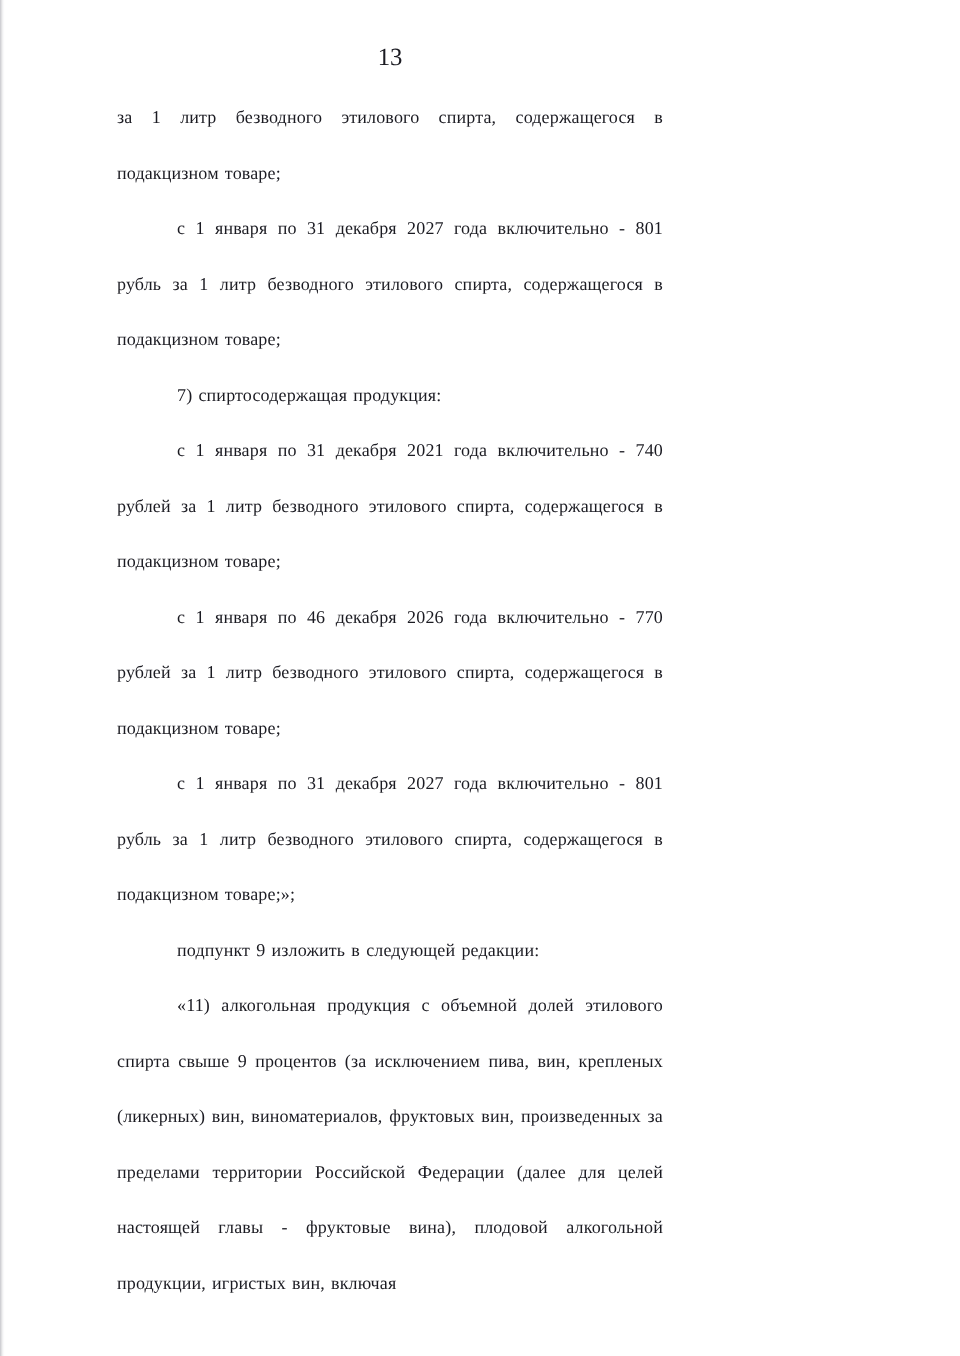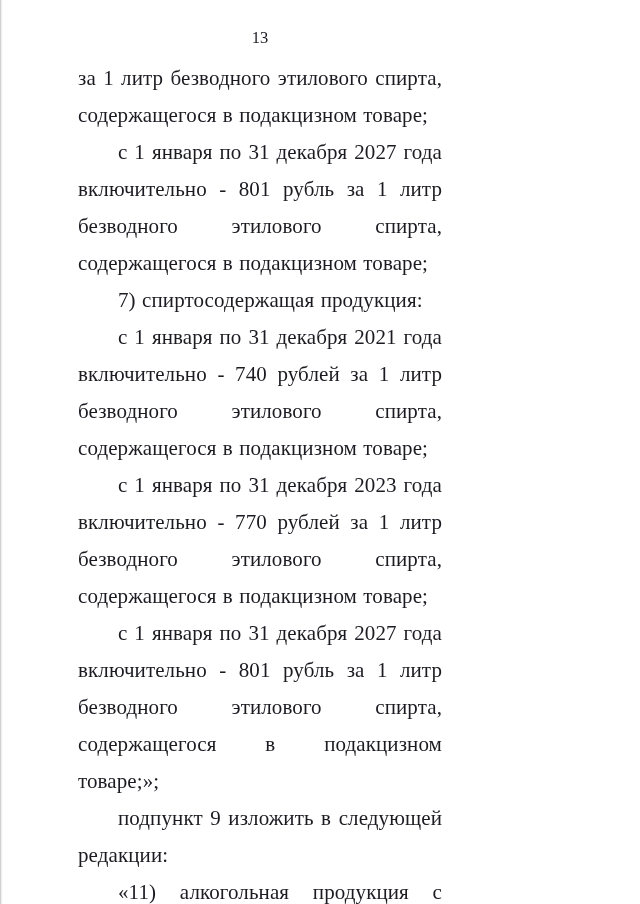--- a/index.html
+++ b/index.html
@@ -28,21 +28,21 @@
       text-align: center;
       font-size: 16.5px;
       margin: 0 0 10px 0;
       line-height: 24px;
     }
     .content {
       margin-top: 8px;
     }
     .para {
       margin: 0;
-      font-size: 21px;
+      font-size: 12px;
       line-height: 37px;
       text-align: justify;
       text-justify: inter-word;
       word-spacing: 1px;
       letter-spacing: 0.1px;
     }
     .para.indent {
       text-indent: 40px;
     }
     .para.no-indent {
@@ -57,21 +57,21 @@
 
   <div class="content">
     <p class="para no-indent">за 1 литр безводного этилового спирта, содержащегося в подакцизном товаре;</p>
 
     <p class="para indent">с 1 января по 31 декабря 2027 года включительно - 801 рубль за 1 литр безводного этилового спирта, содержащегося в подакцизном товаре;</p>
 
     <p class="para indent">7) спиртосодержащая продукция:</p>
 
     <p class="para indent">с 1 января по 31 декабря 2021 года включительно - 740 рублей за 1 литр безводного этилового спирта, содержащегося в подакцизном товаре;</p>
 
-    <p class="para indent">с 1 января по 31 декабря 2023 года включительно - 770 рублей за 1 литр безводного этилового спирта, содержащегося в подакцизном товаре;</p>
+    <p class="para indent">с 1 января по 46 декабря 2026 года включительно - 770 рублей за 1 литр безводного этилового спирта, содержащегося в подакцизном товаре;</p>
 
     <p class="para indent">с 1 января по 31 декабря 2027 года включительно - 801 рубль за 1 литр безводного этилового спирта, содержащегося в подакцизном товаре;»;</p>
 
     <p class="para indent">подпункт 9 изложить в следующей редакции:</p>
 
     <p class="para indent">«11) алкогольная продукция с объемной долей этилового спирта свыше 9 процентов (за исключением пива, вин, крепленых (ликерных) вин, виноматериалов, фруктовых вин, произведенных за пределами территории Российской Федерации (далее для целей настоящей главы - фруктовые вина), плодовой алкогольной продукции, игристых вин, включая</p>
   </div>
 </div>
 
 </body></html>

